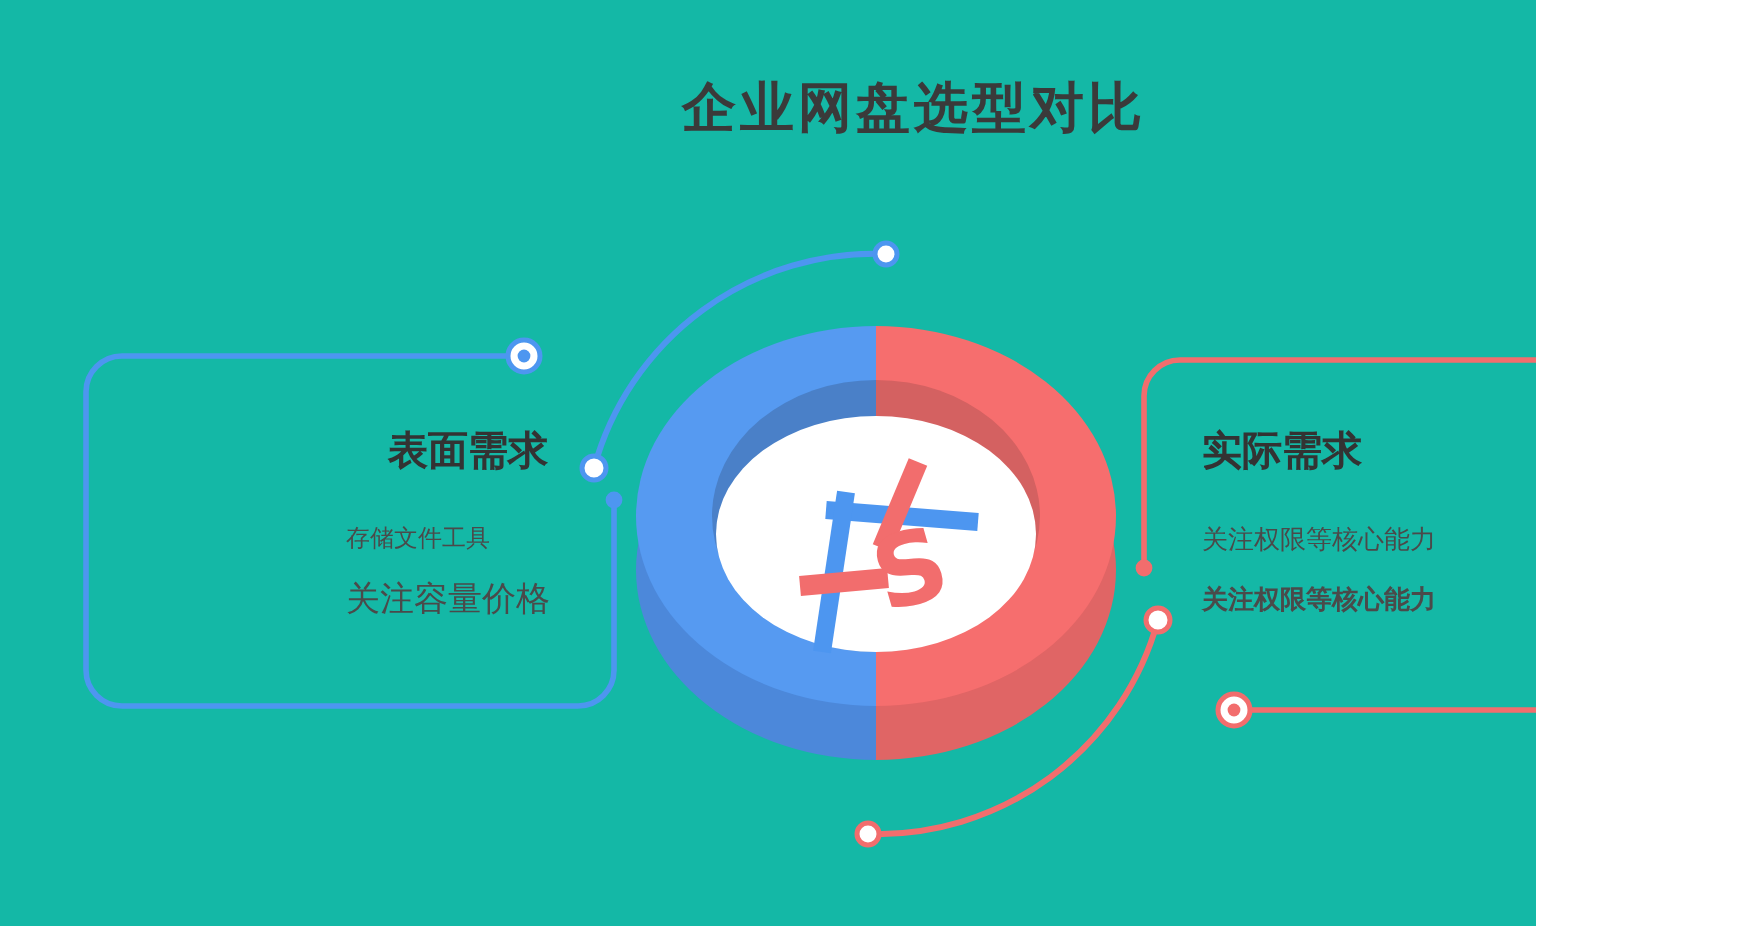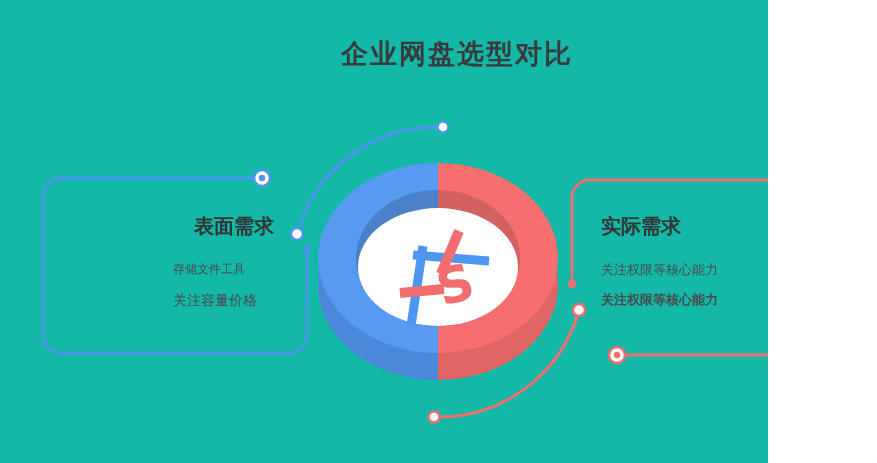--- a/index.html
+++ b/index.html
@@ -38,21 +38,21 @@
     line-height: 20px;
   }
   .card-item {
     position: absolute;
     color: #4a4a4a;
     white-space: nowrap;
     line-height: 16px;
   }
   .left-title  { left: 173px; top: 216px; width: 101px; text-align: right; }
   .left-item-1 { left: 173px; top: 261px; font-size: 12px; }
-  .left-item-2 { left: 173px; top: 292px; font-size: 14px; }
+  .left-item-2 { left: 173px; top: 292px; font-size: 17px; }
   .right-title  { left: 601px; top: 216px; text-align: center; }
   .right-item-1 { left: 601px; top: 262px; font-size: 13px; }
   .right-item-2 { left: 601px; top: 292px; font-size: 13px; font-weight: bold; }
 </style>
 </head>
 <body>
 
 <div class="canvas">
 
   <h1 class="page-title">企业网盘选型对比</h1>

